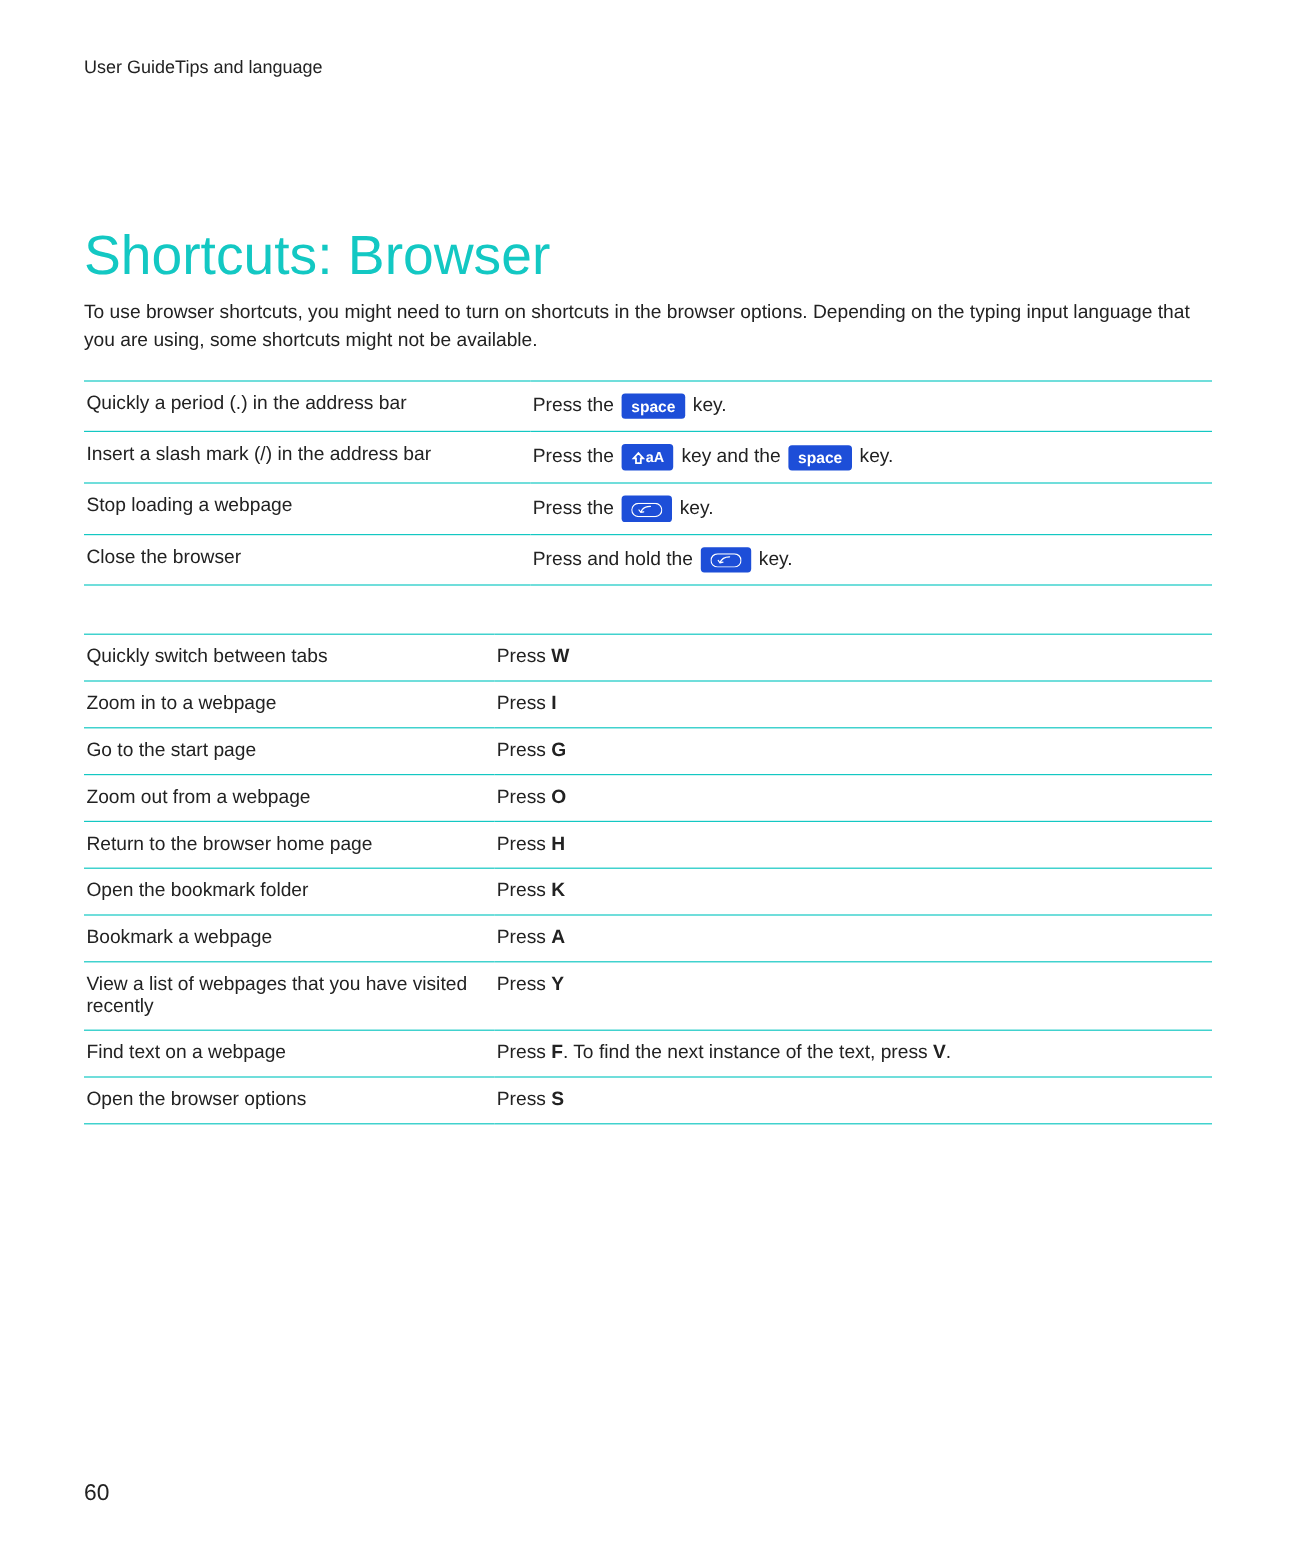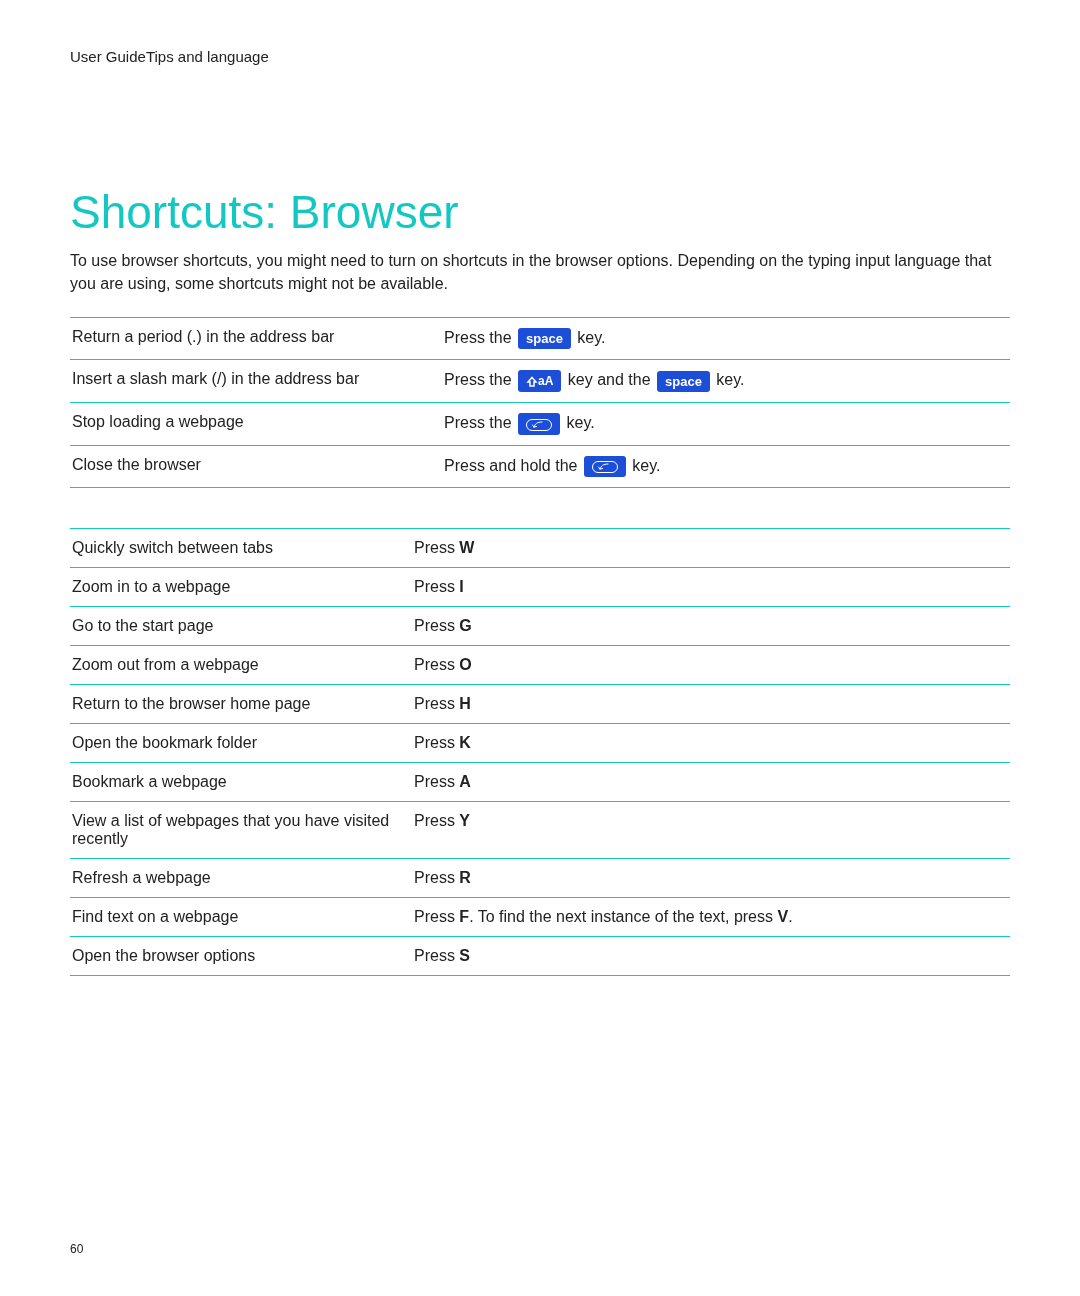--- a/index.html
+++ b/index.html
@@ -82,21 +82,21 @@
     display: inline-block;
     vertical-align: middle;
   }
   .bold {
     font-weight: 700;
   }
   .pagenum {
     position: absolute;
     left: 70px;
     bottom: 40px;
-    font-size: 12px;
+    font-size: 19px;
     color: #222;
   }
   .shift-txt {
     font-size: 12px;
     font-weight: 600;
   }
 </style>
 </head>
 <body>
 
@@ -107,21 +107,21 @@
     <span>Tips and language</span>
   </div>
 
   <h1 class="title">Shortcuts: Browser</h1>
 
   <p class="intro">To use browser shortcuts, you might need to turn on shortcuts in the browser options. Depending on the typing input language that you are using, some shortcuts might not be available.</p>
 
   <table class="shortcuts">
     <tbody id="tbl1">
         <tr>
-          <td class="col-action">Return a period (.) in the address bar</td>
+          <td class="col-action">Quickly a period (.) in the address bar</td>
           <td>Press the <span class="keycap">space</span> key.</td>
         </tr>
         <tr>
           <td class="col-action">Insert a slash mark (/) in the address bar</td>
           <td>Press the <span class="keycap"><svg width="12" height="12" viewBox="0 0 24 24" fill="none" stroke="#fff" stroke-width="3">
                 <path d="M12 3 L20 12 H16 V20 H8 V12 H4 Z"></path>
               </svg><span class="shift-txt">aA</span></span> key and the <span class="keycap">space</span> key.</td>
         </tr>
         <tr>
           <td class="col-action">Stop loading a webpage</td>
@@ -169,24 +169,20 @@
         </tr>
         <tr>
           <td class="col-action">Bookmark a webpage</td>
           <td>Press <span class="bold">A</span></td>
         </tr>
         <tr>
           <td class="col-action">View a list of webpages that you have visited recently</td>
           <td>Press <span class="bold">Y</span></td>
         </tr>
         <tr>
-          <td class="col-action">Refresh a webpage</td>
-          <td>Press <span class="bold">R</span></td>
-        </tr>
-        <tr>
           <td class="col-action">Find text on a webpage</td>
           <td>Press <span class="bold">F</span>. To find the next instance of the text, press <span class="bold">V</span>.</td>
         </tr>
         <tr>
           <td class="col-action">Open the browser options</td>
           <td>Press <span class="bold">S</span></td>
         </tr>
       </tbody>
   </table>
 

